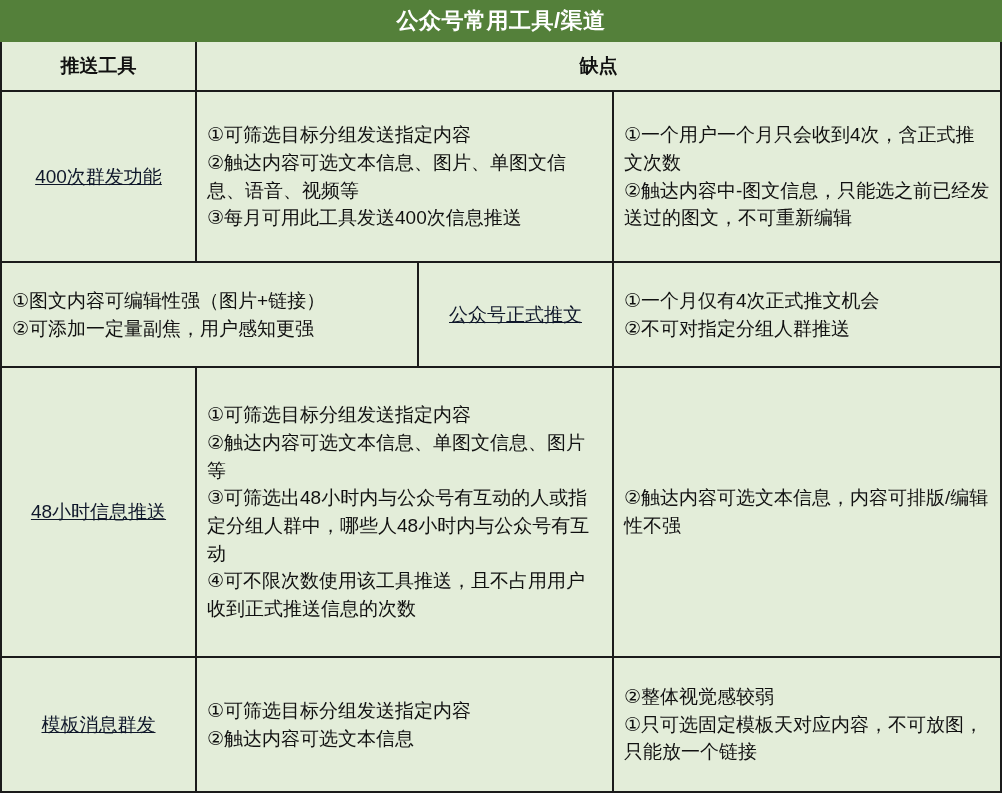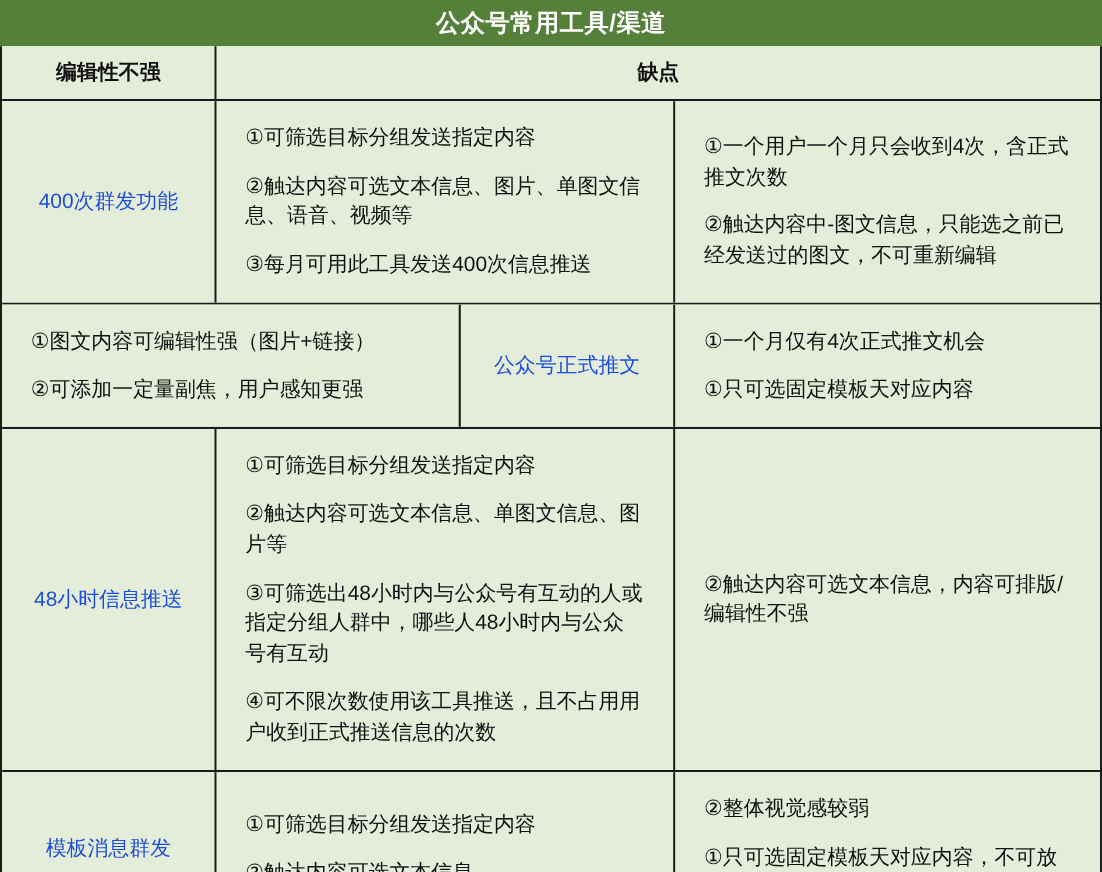--- a/index.html
+++ b/index.html
@@ -91,50 +91,51 @@
     font-size: 19px;
     color: #111111;
   }
 
   
   .tool-name {
     align-items: center;
     justify-content: center;
     text-align: center;
     font-size: 19px;
-    color: #1d4ed8;
+    color: #0f172a;
     line-height: 1.35;
+    text-decoration: underline;
   }
 
   
   .items {
     font-size: 19px;
     color: #111111;
     line-height: 1.46;
     padding: 0;
     margin: 0;
     list-style: none;
   }
   .items li {
-    margin: 16px;
+    margin: 0;
     padding: 0;
     text-indent: 0;
   }
 </style>
 </head>
 <body>
 
 <div class="table-wrap">
 
   <div class="title-bar">公众号常用工具/渠道</div>
 
   <div class="grid">
 
     <div class="row header-row">
-      <div class="cell col-tool">编辑性不强</div>
+      <div class="cell col-tool">推送工具</div>
       <div class="cell col-cons">缺点</div>
     </div>
 
     <div class="row r1">
       <div class="cell col-tool tool-name">400次群发功能</div>
       <div class="cell col-pros">
         <ul class="items">
           <li>①可筛选目标分组发送指定内容</li>
           <li>②触达内容可选文本信息、图片、单图文信息、语音、视频等</li>
           <li>③每月可用此工具发送400次信息推送</li>
@@ -152,21 +153,21 @@
       <div class="cell col-pros">
         <ul class="items">
           <li>①图文内容可编辑性强（图片+链接）</li>
           <li>②可添加一定量副焦，用户感知更强</li>
         </ul>
       </div>
       <div class="cell col-tool tool-name">公众号正式推文</div>
       <div class="cell col-cons">
         <ul class="items">
           <li>①一个月仅有4次正式推文机会</li>
-          <li>①只可选固定模板天对应内容</li>
+          <li>②不可对指定分组人群推送</li>
         </ul>
       </div>
     </div>
 
     <div class="row r3">
       <div class="cell col-tool tool-name">48小时信息推送</div>
       <div class="cell col-pros">
         <ul class="items">
           <li>①可筛选目标分组发送指定内容</li>
           <li>②触达内容可选文本信息、单图文信息、图片等</li>

